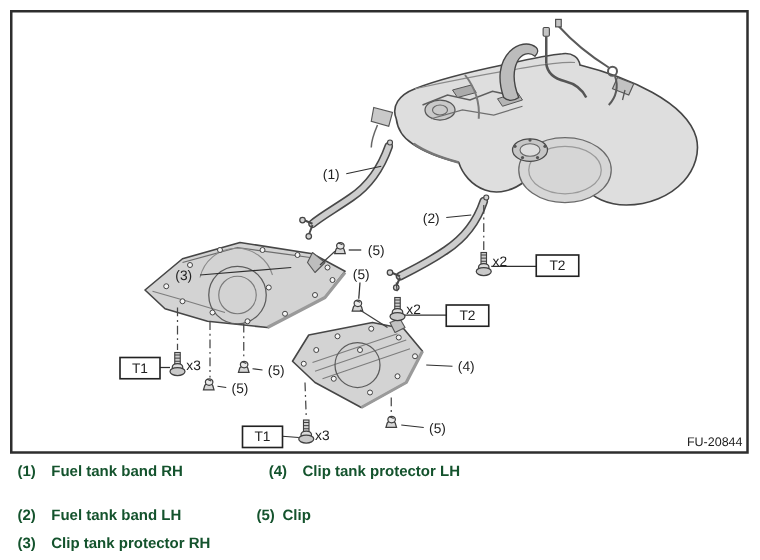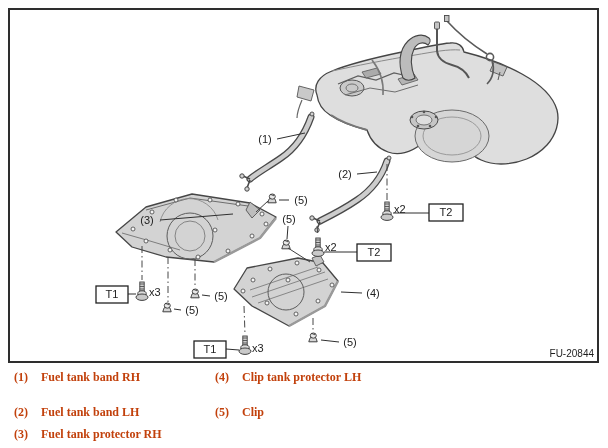--- a/index.html
+++ b/index.html
@@ -4,22 +4,22 @@
 <style>
   html,body{margin:0;padding:0;background:#ffffff;}
   .page{position:relative;width:608px;height:448px;background:#fff;overflow:hidden;
         font-family:"Liberation Sans",sans-serif;}
   svg text{font-family:"Liberation Sans",sans-serif;fill:#222;}
   svg .callout{font-size:11px;}
   svg .tag{font-size:11px;}
   svg .qty{font-size:11px;}
   svg .figcode{font-size:10px;fill:#1c1c1c;}
   .legend-item{position:absolute;white-space:nowrap;
-        font-family:Liberation Serif, serif;
-        font-size:12px;font-weight:700;color:#c2410c;}
+        font-family:Liberation Sans, sans-serif;
+        font-size:12px;font-weight:700;color:#14532d;}
   .lg-num{display:inline-block;width:27px;}
 </style>
 </head>
 <body>
 
 <div class="page">
 
 <svg width="608" height="368" viewBox="0 0 608 368">
   <defs>
     <g id="clip-sym">
@@ -237,21 +237,21 @@
 <div>
   <div class="legend-item" style="left:14px;top:370px;">
     <span class="lg-num">(1)</span><span>Fuel tank band RH</span>
   </div>
   <div class="legend-item" style="left:215px;top:370px;">
     <span class="lg-num">(4)</span><span>Clip tank protector LH</span>
   </div>
   <div class="legend-item" style="left:14px;top:405px;">
     <span class="lg-num">(2)</span><span>Fuel tank band LH</span>
   </div>
-  <div class="legend-item" style="left:215px;top:405px;">
+  <div class="legend-item" style="left:199px;top:405px;text-align:center;">
     <span class="lg-num">(5)</span><span>Clip</span>
   </div>
   <div class="legend-item" style="left:14px;top:427px;">
-    <span class="lg-num">(3)</span><span>Fuel tank protector RH</span>
+    <span class="lg-num">(3)</span><span>Clip tank protector RH</span>
   </div>
 </div>
 
 </div>
 
 </body></html>

